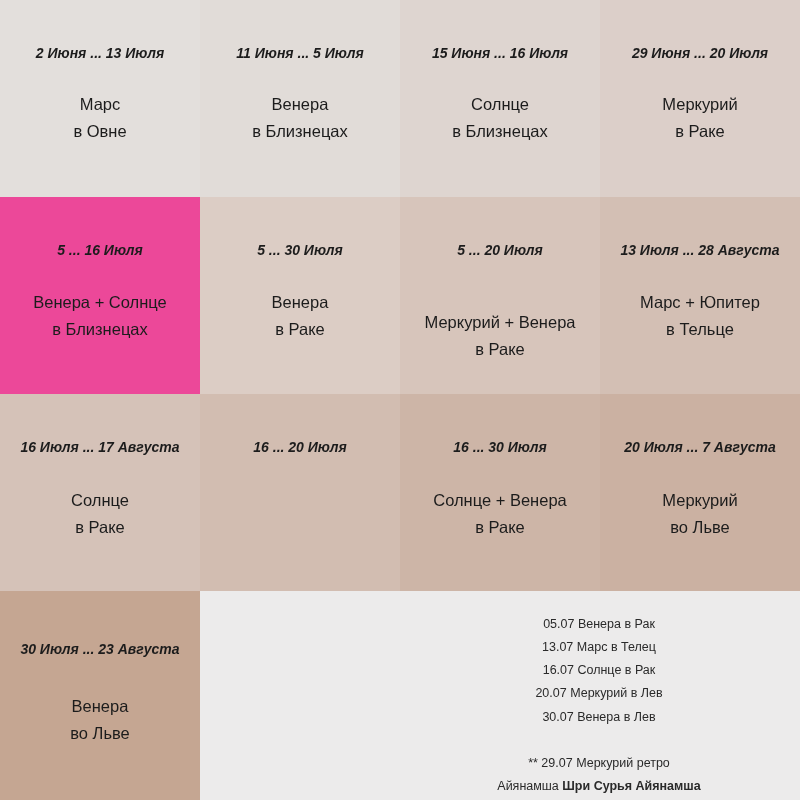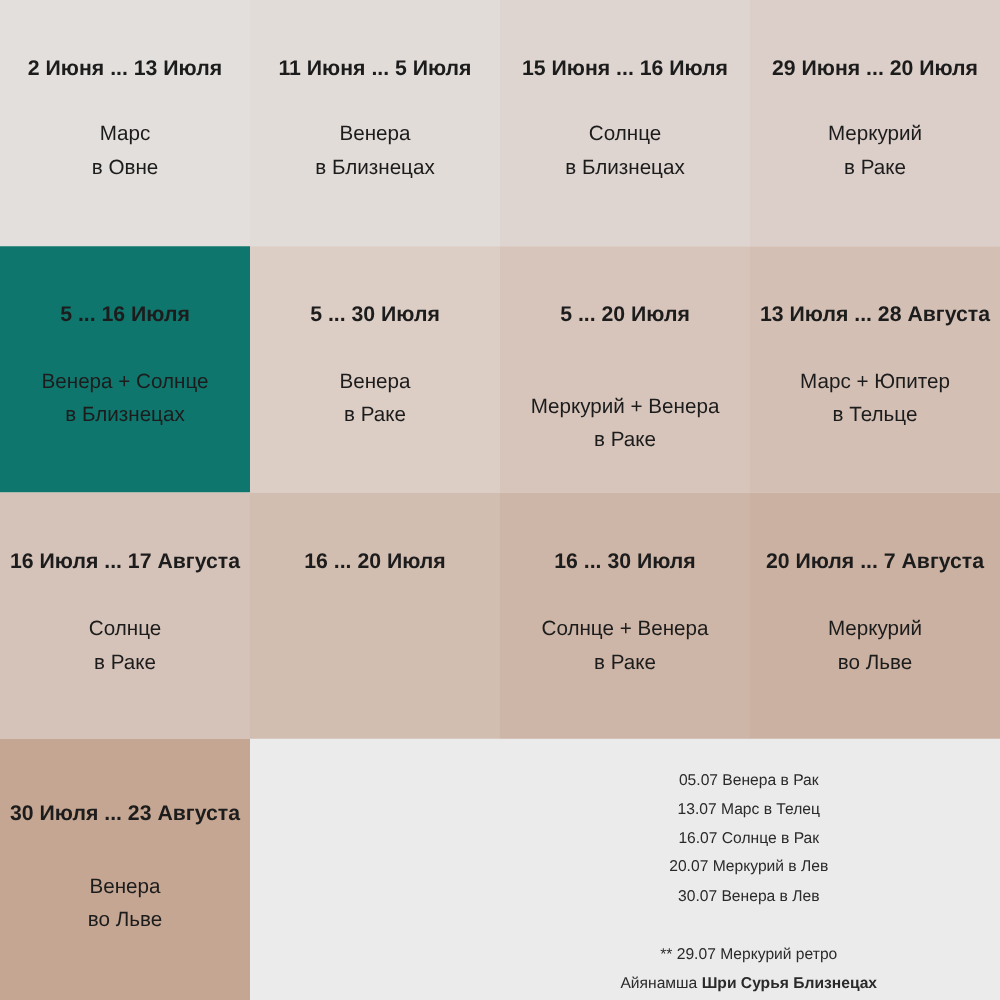--- a/index.html
+++ b/index.html
@@ -40,25 +40,26 @@
     align-items: center;
     overflow: hidden;
   }
 
   .cell.empty {
     background: transparent;
   }
 
   .cell .period {
     font-weight: bold;
-    font-size: 17px;
+    font-size: 14px;
     line-height: 1.2;
     text-align: center;
     white-space: nowrap;
     margin-top: 44px;
+    font-style: italic;
   }
 
   .cell .body {
     font-size: 16.5px;
     line-height: 1.62;
     text-align: center;
     margin-top: 28px;
     white-space: pre-line;
   }
 
@@ -145,21 +146,21 @@
       <div class="period">15 Июня ... 16 Июля</div>
       <div class="body">Солнце
 в Близнецах</div>
     </div>
     <div class="cell row1" style="background: rgb(220, 207, 201);">
       <div class="period">29 Июня ... 20 Июля</div>
       <div class="body">Меркурий
 в Раке</div>
     </div>
 
-    <div class="cell row2" style="background: #0f766e;">
+    <div class="cell row2" style="background: #ec4899;">
       <div class="period">5 ... 16 Июля</div>
       <div class="body">Венера + Солнце
 в Близнецах</div>
     </div>
     <div class="cell row2" style="background: rgb(220, 205, 197);">
       <div class="period">5 ... 30 Июля</div>
       <div class="body">Венера
 в Раке</div>
     </div>
     <div class="cell row2" style="background: rgb(215, 197, 187); gap: 20px;">
@@ -206,17 +207,17 @@
   <div class="legend">
     <div class="ingress-list">
       <div class="ingress-item">05.07 Венера в Рак</div>
       <div class="ingress-item">13.07 Марс в Телец</div>
       <div class="ingress-item">16.07 Солнце в Рак</div>
       <div class="ingress-item">20.07 Меркурий в Лев</div>
       <div class="ingress-item">30.07 Венера в Лев</div>
     </div>
     <div class="notes">
       <div class="note">** 29.07 Меркурий ретро</div>
-      <div class="note"><span>Айянамша </span><span class="strong">Шри Сурья Близнецах</span></div>
+      <div class="note"><span>Айянамша </span><span class="strong">Шри Сурья Айянамша</span></div>
     </div>
   </div>
 
 </div>
 
 </body></html>

